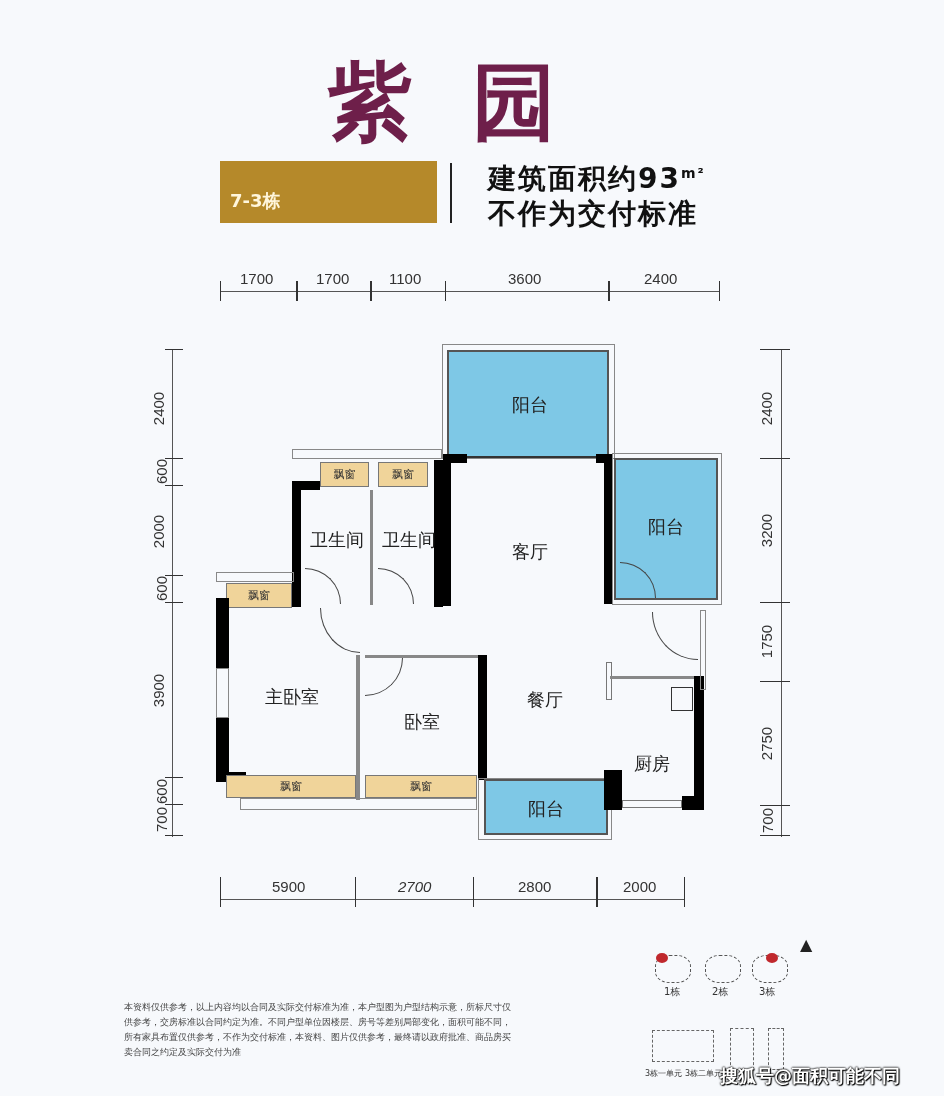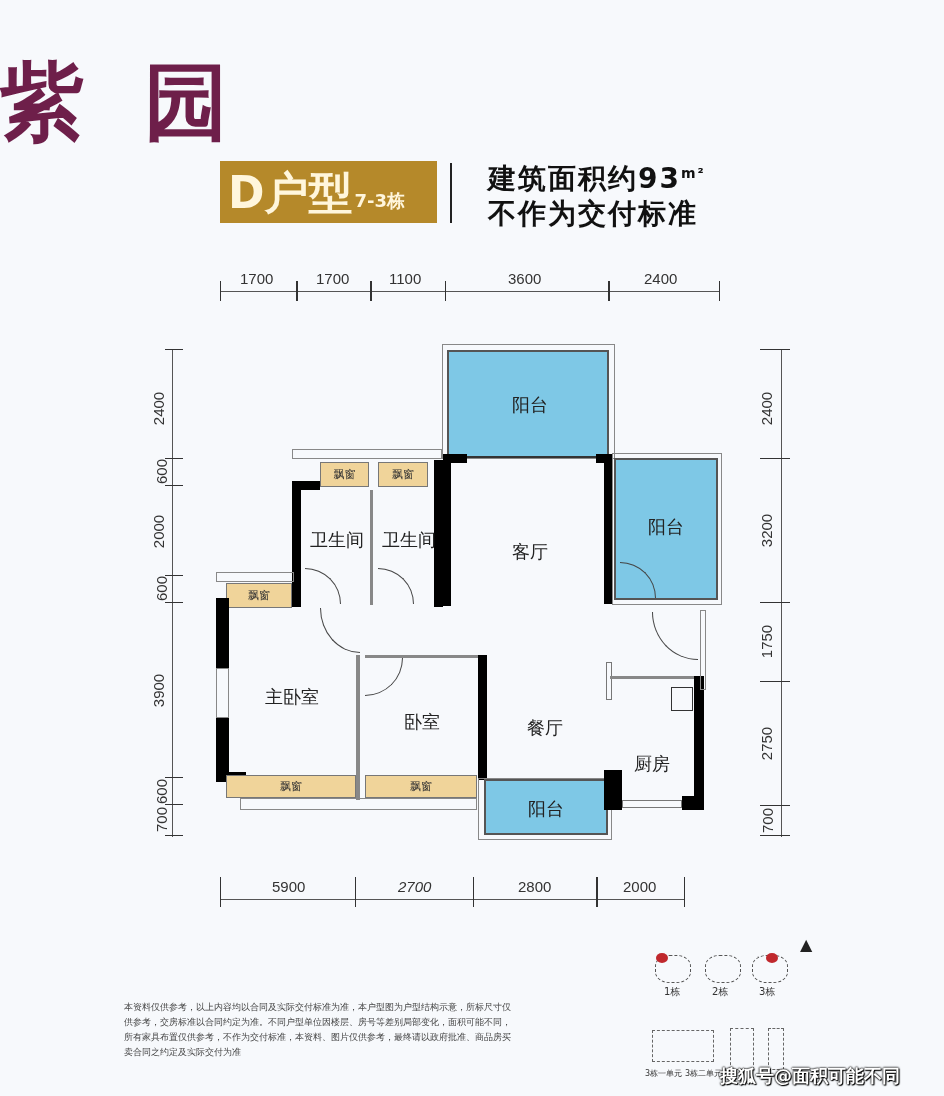--- a/index.html
+++ b/index.html
@@ -1,19 +1,19 @@
 <!DOCTYPE html>
 <html><head>
 <meta charset="utf-8">
 <style>
   html, body { margin:0; padding:0; }
   body { width:944px; height:1096px; background:#f7f9fc; position:relative; overflow:hidden;
          font-family:"DejaVu Sans", sans-serif; color:#222; }
   .abs { position:absolute; }
-  .title { left:0; width:944px; top:52px; text-align:left; font-size:84px; font-weight:bold;
+  .title { left:0; width:944px; top:52px; text-align:center; font-size:84px; font-weight:bold;
            color:#6e1f4a; letter-spacing:60px; line-height:100px; box-sizing:border-box;
            font-family:"DejaVu Serif", serif; }
   .badge { left:220px; top:161px; width:217px; height:62px; background:#b5892a; color:#fff6dc;
            display:flex; align-items:flex-end; padding:0 0 6px 8px; box-sizing:border-box; }
   .badge .big { font-size:44px; font-weight:bold; line-height:48px; }
   .badge .small { font-size:18px; font-weight:bold; margin-left:2px; margin-bottom:4px; }
   .vsep { left:450px; top:163px; width:2px; height:60px; background:#222; }
   .spec { left:488px; font-size:28px; font-weight:bold; color:#111; letter-spacing:2px; }
   .spec sup { font-size:14px; }
 
@@ -35,21 +35,20 @@
   .legend-lbl { font-size:10px; color:#333; }
   .watermark { left:720px; top:1064px; font-size:18px; font-weight:bold; color:#fff;
                text-shadow:0 0 2px #000, 0 0 2px #000, 1px 1px 1px #000; white-space:nowrap; }
 </style>
 </head>
 <body>
 
 <div class="abs title">紫园</div>
 
 <div class="abs badge">
-  <span class="big">D户型</span>
   <span class="small">7-3栋</span>
 </div>
 <div class="abs vsep"></div>
 <div class="abs spec" style="top:160px;">
   <span>建筑面积约93</span><sup>m²</sup>
 </div>
 <div class="abs spec" style="top:195px;">不作为交付标准</div>
 
 <div>
   <div class="abs hline" style="left:220px; top:291px; width:500px;"></div>
@@ -155,21 +154,21 @@
 
   <div class="abs bay" style="left:226px; top:775px; width:130px; height:23px;">飘窗</div>
   <div class="abs bay" style="left:365px; top:775px; width:112px; height:23px;">飘窗</div>
   <div class="abs thin" style="left:240px; top:798px; width:237px; height:12px; border-color:#888;"></div>
 
   <div class="abs" style="left:365px; top:655px; width:115px; height:3px; background:#888;"></div>
   <div class="abs wall" style="left:478px; top:655px; width:9px; height:125px;"></div>
   <div class="abs room-label" style="left:404px; top:710px;">卧室</div>
   <div class="abs door" style="left:365px; top:658px; width:38px; height:38px; border-radius:0 0 100% 0; border:1px solid #444; border-top:none; border-left:none;"></div>
 
-  <div class="abs room-label" style="left:527px; top:688px;margin-top:28px;">餐厅</div>
+  <div class="abs room-label" style="left:527px; top:688px;">餐厅</div>
 
   <div class="abs thin" style="left:478px; top:778px; width:134px; height:62px; border-color:#888;"></div>
   <div class="abs balcony" style="left:484px; top:779px; width:124px; height:56px;"></div>
   <div class="abs room-label" style="left:528px; top:797px;">阳台</div>
 
   <div class="abs thin" style="left:606px; top:662px; width:6px; height:38px; border-color:#777;"></div>
   <div class="abs" style="left:610px; top:676px; width:86px; height:3px; background:#888;"></div>
   <div class="abs wall" style="left:604px; top:770px; width:18px; height:40px;"></div>
   <div class="abs wall" style="left:694px; top:676px; width:10px; height:132px;"></div>
   <div class="abs wall" style="left:682px; top:796px; width:22px; height:14px;"></div>

